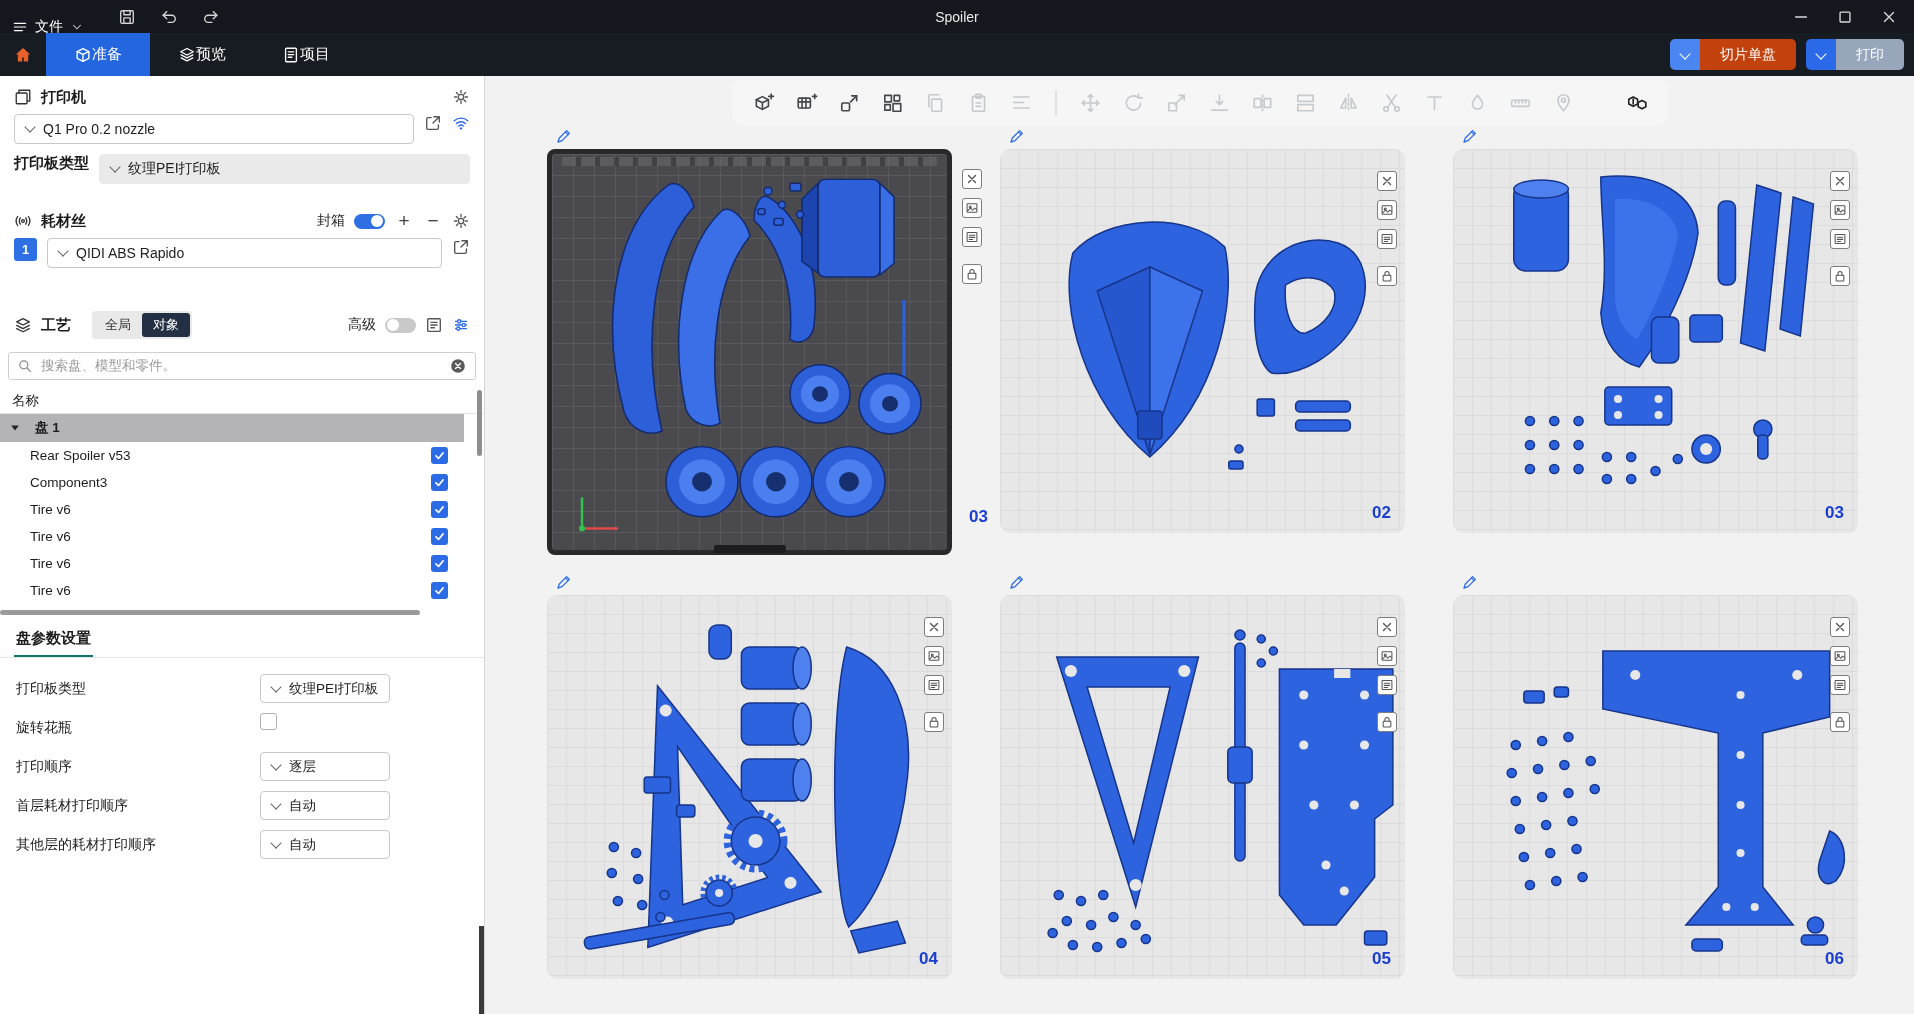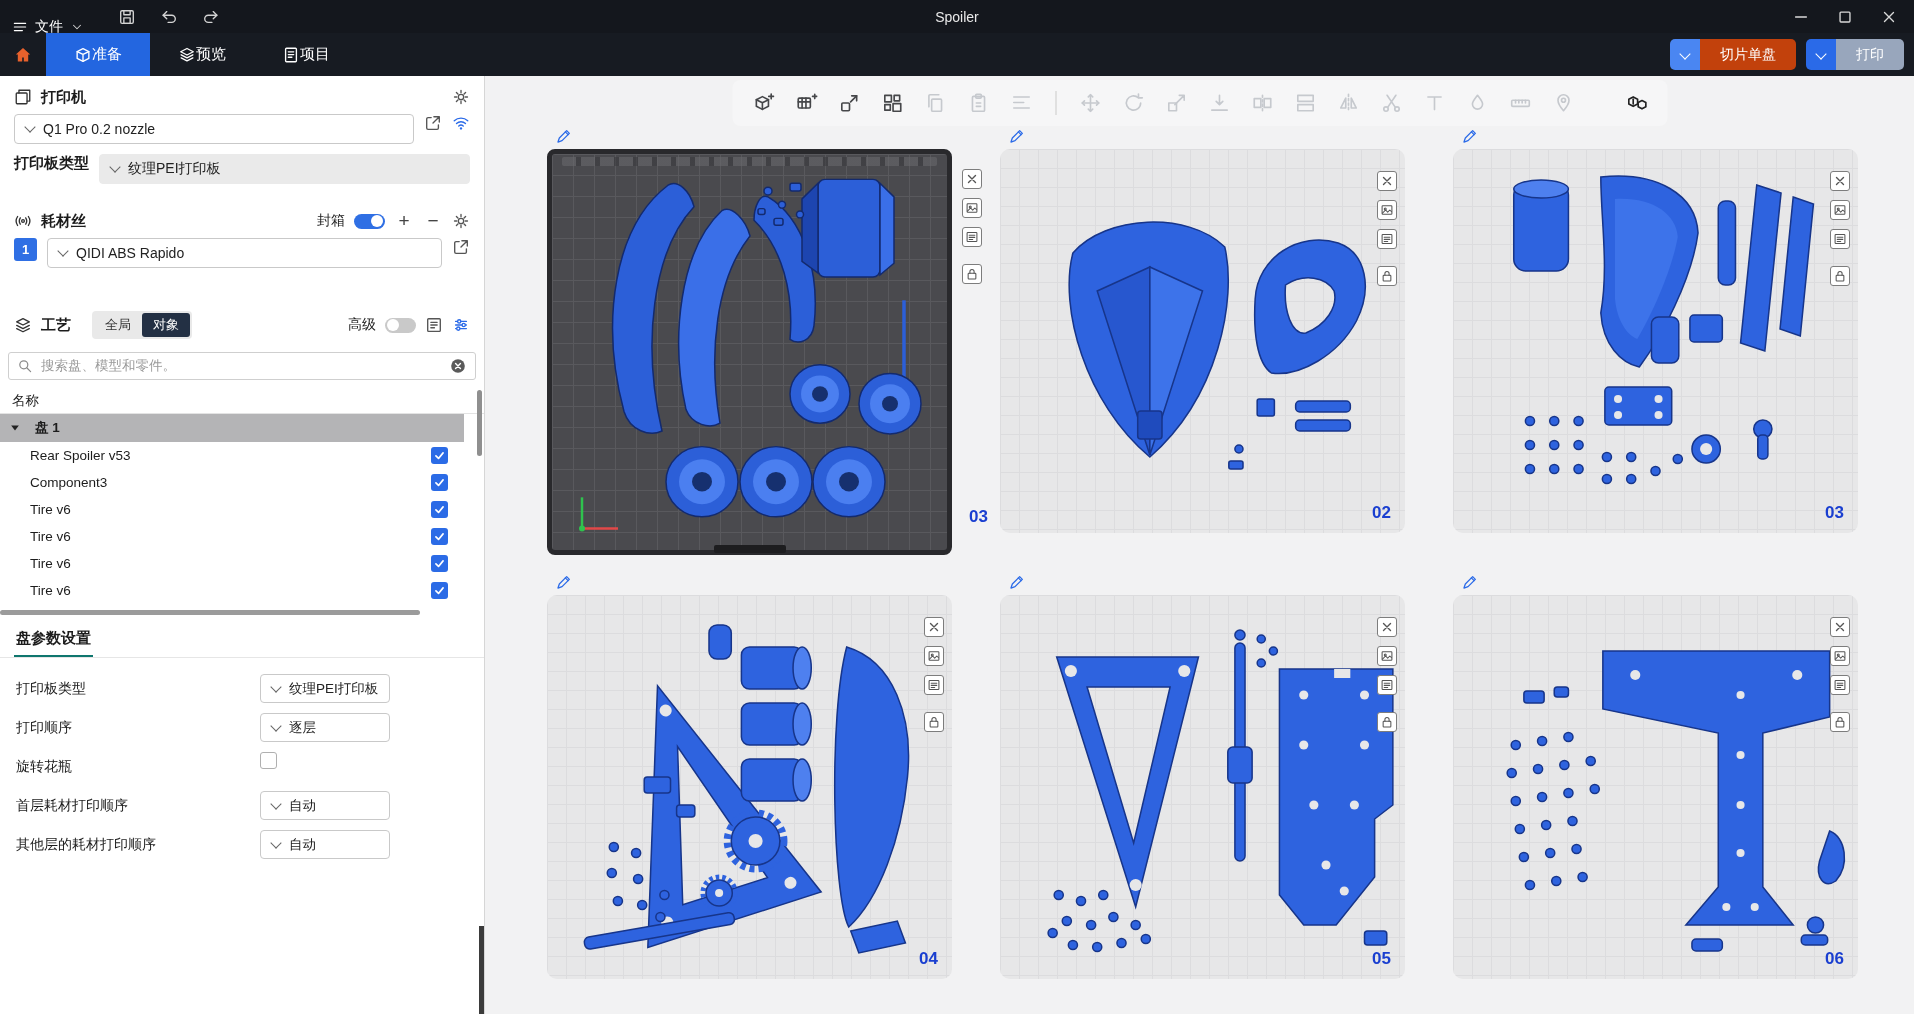--- a/index.html
+++ b/index.html
@@ -431,29 +431,29 @@
     </div>
     <div id="ps-fields">
         <div class="ps-row">
           <div class="ps-label">打印板类型</div>
           <div class="combo small">
             <span class="chev"></span>
             <span>纹理PEI打印板</span>
           </div>
         </div>
         <div class="ps-row">
+          <div class="ps-label">旋转花瓶</div>
+          <span class="cb empty sq16"></span>
+        </div>
+        <div class="ps-row">
           <div class="ps-label">打印顺序</div>
           <div class="combo small">
             <span class="chev"></span>
             <span>逐层</span>
           </div>
-        </div>
-        <div class="ps-row">
-          <div class="ps-label">旋转花瓶</div>
-          <span class="cb empty sq16"></span>
         </div>
         <div class="ps-row">
           <div class="ps-label">首层耗材打印顺序</div>
           <div class="combo small">
             <span class="chev"></span>
             <span>自动</span>
           </div>
         </div>
         <div class="ps-row">
           <div class="ps-label">其他层的耗材打印顺序</div>

